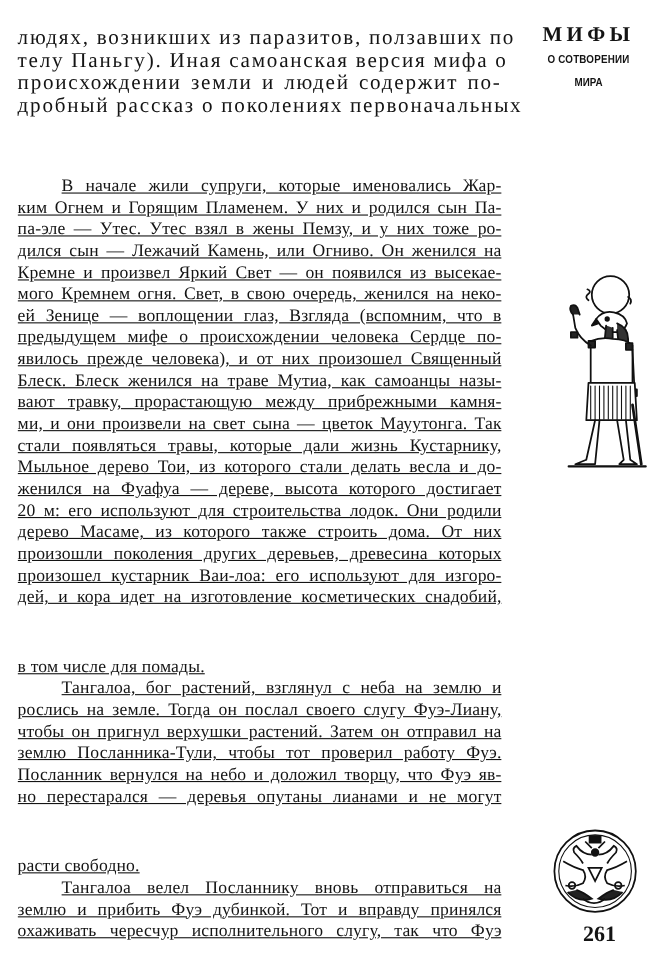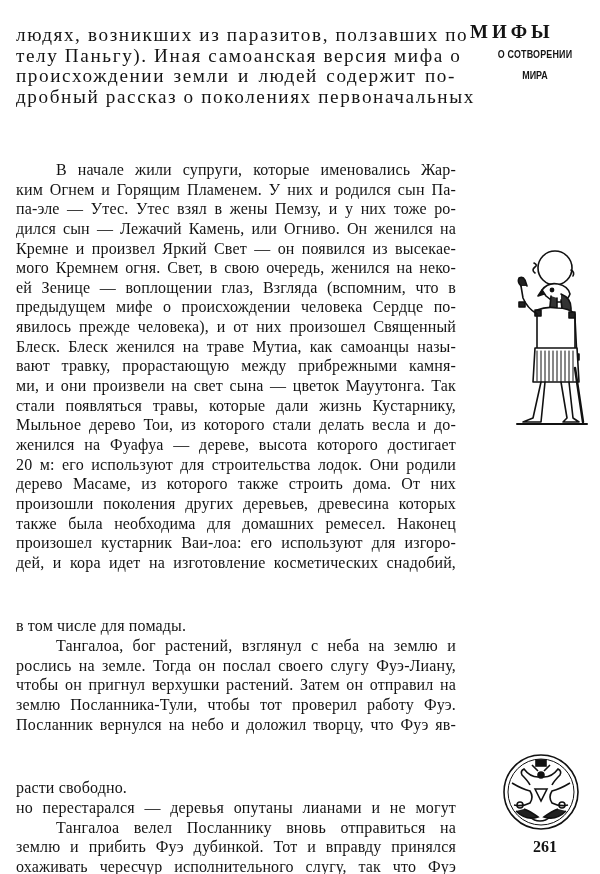--- a/index.html
+++ b/index.html
@@ -6,32 +6,32 @@
   body { width: 600px; height: 874px; position: relative; overflow: hidden; color: #141414; }
   .page { position: absolute; left: 0; top: 0; width: 600px; height: 874px; }
 
   .text-col { position: absolute; left: 16px; top: 0; width: 440px; font-family: "Liberation Serif", serif; }
 
   .intro { position: absolute; left: 0; top: 25px; width: 440px; font-size: 19.2px; line-height: 20.6px; letter-spacing: 1.6px; }
   .intro .ln { display: block; white-space: nowrap; text-align: justify; text-align-last: justify; height: 20.6px; }
   .intro .ln.last { text-align-last: left; }
 
   .body { position: absolute; left: 0; top: 160px; width: 440px; font-size: 16px; line-height: 19.65px; letter-spacing: 0.15px; }
-  .body .ln { display: block; white-space: nowrap; text-align: justify; text-align-last: justify; height: 19.65px; overflow: hidden; }
+  .body .ln { display: block; white-space: nowrap; text-align: justify; text-align-last: justify; height: 19.65px; overflow: hidden; text-decoration: underline; }
   .body .ln.last { text-align-last: left; margin-top: 44px; }
   .body .ln.indent { padding-left: 40px; }
 
   .side { position: absolute; left: 470px; top: 0; width: 130px; }
-  .side-title { position: absolute; left: 0; top: 21px; width: 130px; font-family: "Liberation Serif", serif; font-weight: bold; font-size: 19px; letter-spacing: 4px; }
+  .side-title { position: absolute; left: 0; top: 21px; width: 130px; text-align: center; font-family: "Liberation Serif", serif; font-weight: bold; font-size: 19px; letter-spacing: 4px; }
   .side-sub1 { position: absolute; left: 0; top: 48px; width: 130px; text-align: center; font-family: "Liberation Sans", sans-serif; font-weight: bold; font-size: 10.5px; transform: scaleX(0.85); letter-spacing: 0.2px; }
   .side-sub2 { position: absolute; left: 0; top: 69px; width: 130px; text-align: center; font-family: "Liberation Sans", sans-serif; font-weight: bold; font-size: 10.5px; transform: scaleX(0.85); }
 
   .figure { position: absolute; left: 495px; top: 248px; width: 100px; height: 180px; }
   .emblem { position: absolute; left: 502px; top: 753px; width: 78px; height: 78px; }
-  .page-number { position: absolute; left: 510px; top: 838px; width: 70px; text-align: center; font-family: "Liberation Serif", serif; font-weight: bold; font-size: 16px; }
+  .page-number { position: absolute; left: 510px; top: 838px; width: 70px; text-align: center; font-family: "Liberation Serif", serif; font-weight: bold; font-size: 20px; }
 </style>
 </head>
 <body>
 
 <div class="page">
 
   <div class="text-col">
 
     <div class="intro">
       <span class="ln">людях, возникших из паразитов, ползавших по</span>
@@ -53,33 +53,32 @@
         <span class="ln">явилось прежде человека), и от них произошел Священный</span>
         <span class="ln">Блеск. Блеск женился на траве Мутиа, как самоанцы назы-</span>
         <span class="ln">вают травку, прорастающую между прибрежными камня-</span>
         <span class="ln">ми, и они произвели на свет сына — цветок Мауутонга. Так</span>
         <span class="ln">стали появляться травы, которые дали жизнь Кустарнику,</span>
         <span class="ln">Мыльное дерево Тои, из которого стали делать весла и до-</span>
         <span class="ln">женился на Фуафуа — дереве, высота которого достигает</span>
         <span class="ln">20 м: его используют для строительства лодок. Они родили</span>
         <span class="ln">дерево Масаме, из которого также строить дома. От них</span>
         <span class="ln">произошли поколения других деревьев, древесина которых</span>
-        <span class="ln">также была необходима для домашних ремесел. Наконец</span>
         <span class="ln">произошел кустарник Ваи-лоа: его используют для изгоро-</span>
         <span class="ln">дей, и кора идет на изготовление косметических снадобий,</span>
         <span class="ln last">в том числе для помады.</span>
       </div>
       <div>
         <span class="ln indent">Тангалоа, бог растений, взглянул с неба на землю и</span>
         <span class="ln">рослись на земле. Тогда он послал своего слугу Фуэ-Лиану,</span>
         <span class="ln">чтобы он пригнул верхушки растений. Затем он отправил на</span>
         <span class="ln">землю Посланника-Тули, чтобы тот проверил работу Фуэ.</span>
         <span class="ln">Посланник вернулся на небо и доложил творцу, что Фуэ яв-</span>
+        <span class="ln">но перестарался — деревья опутаны лианами и не могут</span>
         <span class="ln last">расти свободно.</span>
-        <span class="ln">но перестарался — деревья опутаны лианами и не могут</span>
       </div>
       <div>
         <span class="ln indent">Тангалоа велел Посланнику вновь отправиться на</span>
         <span class="ln">землю и прибить Фуэ дубинкой. Тот и вправду принялся</span>
         <span class="ln">охаживать чересчур исполнительного слугу, так что Фуэ</span>
       </div>
     </div>
   </div>
 
   <div class="side">

